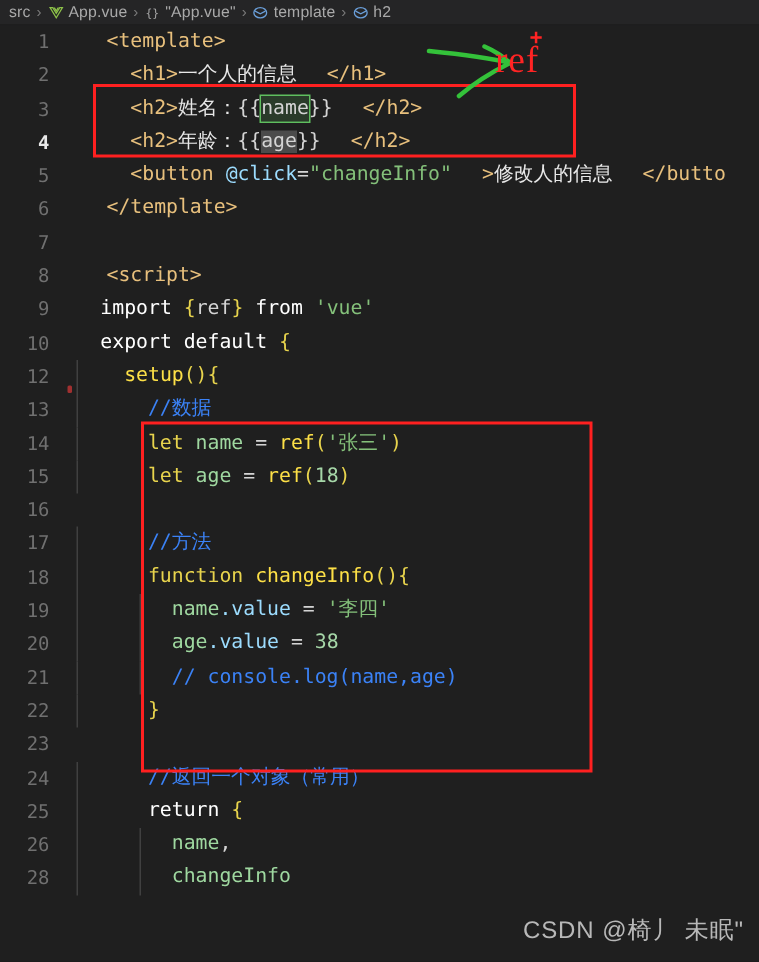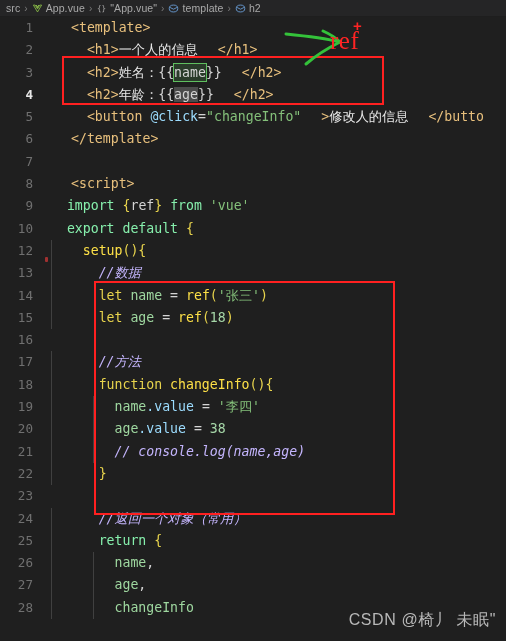--- a/index.html
+++ b/index.html
@@ -76,27 +76,27 @@
     width:1px;
     background:#404040;
   }
 
   
   .tag      { color:#e8c07d;margin-left:20px; }
   .punc     { color:#d4d4d4; }
   .cn       { color:#e8e8e8; }
   .attr     { color:#9cdcfe;margin-top:24px; }
   .str      { color:#84c07a; }
-  .kw       { color:#86efac; }
+  .kw       { color:#ffffff; }
   .kw2      { color:#e8d44d; }
   .fn       { color:#fde047; }
   .prop     { color:#c586c0; }
   .var      { color:#9fd8a0; }
   .num      { color:#a6d7a8; }
-  .cmt      { color:#c4b5fd; font-style:italic; }
+  .cmt      { color:#3b82f6; }
   .plain    { color:#d4d4d4; }
   .brace    { color:#e8d44d; }
   .mus      { color:#d4d4d4; }
 
   
   .sel-box {
     outline:1.5px solid #5fbf5f;
     background:rgba(80,160,80,0.22);
     padding:1px 0;
   }
@@ -338,25 +338,20 @@
       <span class="fold"></span>
       <span class="code"><span class="guide" style="left:0px"></span>      <span class="kw">return</span><span class="brace"> {</span></span>
     </div>
 
     <div class="row">
       <span class="ln">26</span>
       <span class="fold"></span>
       <span class="code"><span class="guide" style="left:0px"></span><span class="guide" style="left:42px"></span>        <span class="var">name</span><span class="punc">,</span></span>
     </div>
 
-    <div class="row">
-      <span class="ln">27</span>
-      <span class="fold"></span>
-      <span class="code"><span class="guide" style="left:0px"></span><span class="guide" style="left:42px"></span>        <span class="var">age</span><span class="punc">,</span></span>
-    </div>
 
     <div class="row">
       <span class="ln">28</span>
       <span class="fold bar"></span>
       <span class="code"><span class="guide" style="left:0px"></span><span class="guide" style="left:42px"></span>        <span class="var">changeInfo</span></span>
     </div>
 
   </div>
 
   <span class="gutter-dot" style="left:45px; top:240px;"></span>

